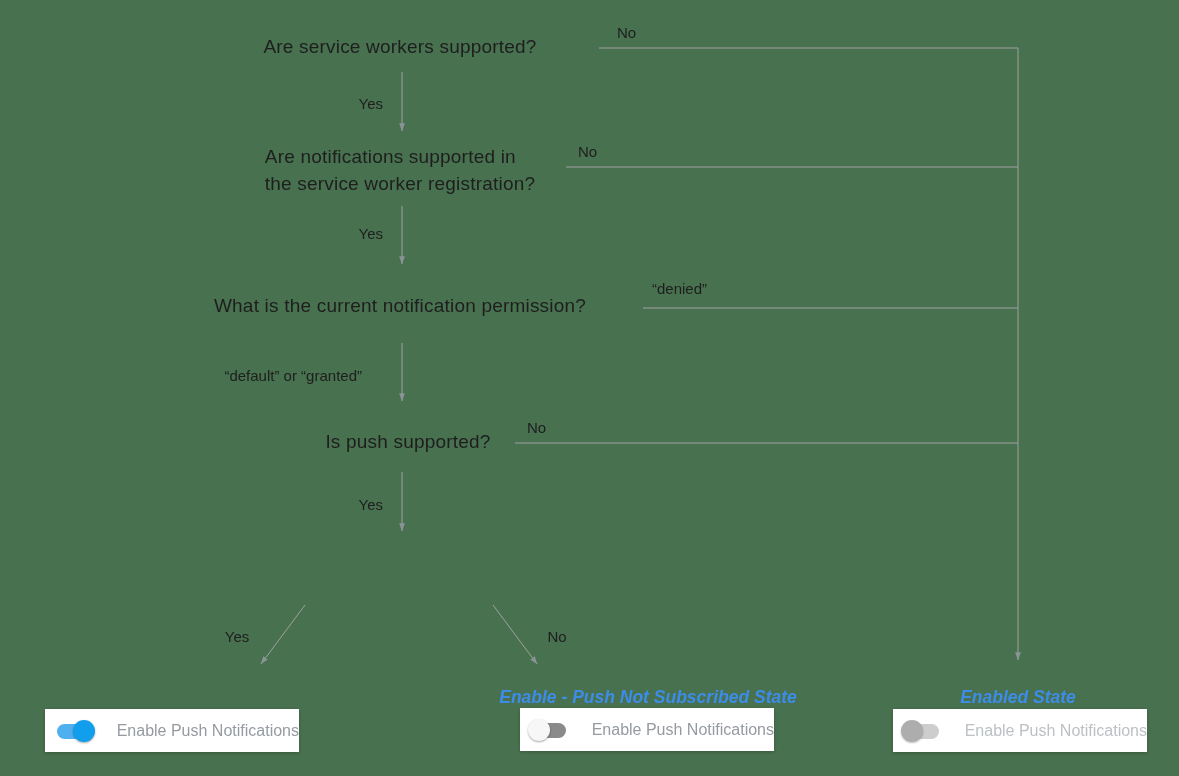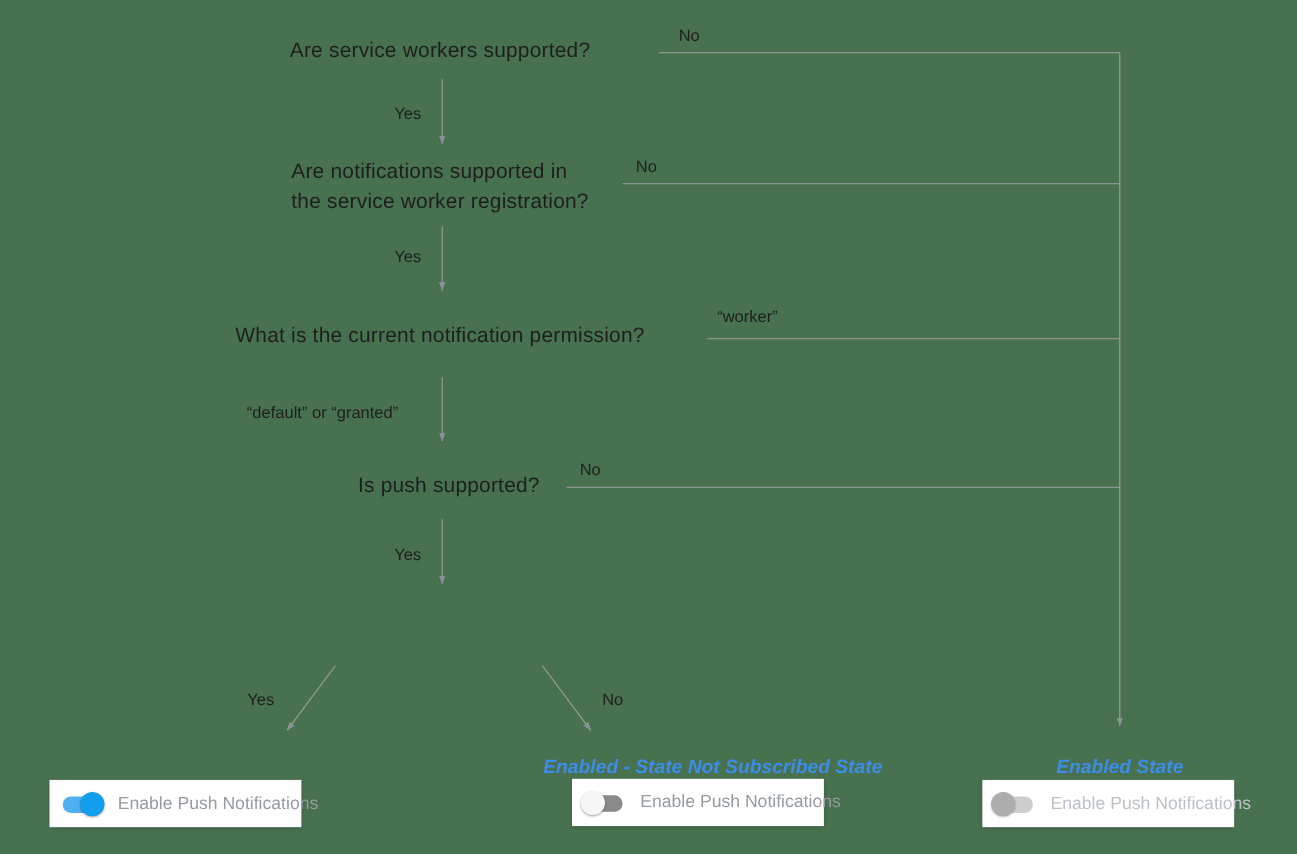--- a/index.html
+++ b/index.html
@@ -22,22 +22,22 @@
   .canvas{position:relative;width:1179px;height:776px;background:var(--bg);overflow:hidden;}
   .lines{position:absolute;left:0;top:0;pointer-events:none;}
   .lines line{stroke:var(--line);stroke-width:1;}
   .q{position:absolute;transform:translateX(-50%);color:var(--text);font-size:19px;
      line-height:27px;white-space:nowrap;letter-spacing:.2px;}
   .b{position:absolute;color:var(--text);font-size:15px;line-height:18px;white-space:nowrap;}
   .b.right-align{transform:translateX(-100%);}
   .b.center{transform:translateX(-50%);}
   .state-label{position:absolute;transform:translateX(-50%);color:var(--state);
      font-size:17.5px;font-weight:bold;font-style:italic;white-space:nowrap;}
-  .card{position:absolute;width:229px;height:43px;background:#ffffff;
-     display:flex;align-items:center;box-shadow:0 1px 3px rgba(0,0,0,.22);}
+  .card{position:absolute;width:254px;height:43px;background:#ffffff;
+     display:flex;align-items:center;box-shadow:0 1px 3px rgba(0,0,0,.22);justify-content:space-between;}
   .toggle{position:relative;width:38px;height:22px;margin-left:10px;flex:none;}
   .toggle .track{position:absolute;left:2px;right:2px;top:4px;height:15px;border-radius:8px;}
   .toggle .knob{position:absolute;top:0;width:22px;height:22px;border-radius:50%;
      box-shadow:0 1px 2px rgba(0,0,0,.35);}
   .toggle.on .track{background:var(--on-track);}
   .toggle.on .knob{right:-2px;background:var(--on-knob);}
   .toggle.off .track{background:var(--off-track);}
   .toggle.off .knob{left:-2px;background:var(--off-knob);}
   .toggle.disabled .track{background:var(--dis-track);}
   .toggle.disabled .knob{left:-2px;background:var(--dis-knob);box-shadow:0 1px 2px rgba(0,0,0,.25);}
@@ -83,30 +83,30 @@
 
   <div class="q" style="left:408px;top:428px">Is push supported?</div>
 
 
   <span class="b" style="left:617px;top:24px">No</span>
   <span class="b right-align" style="left:383px;top:95px">Yes</span>
 
   <span class="b" style="left:578px;top:143px">No</span>
   <span class="b right-align" style="left:383px;top:225px">Yes</span>
 
-  <span class="b" style="left:652px;top:280px">“worker”</span>
+  <span class="b" style="left:652px;top:280px">“denied”</span>
   <span class="b right-align" style="left:362px;top:367px">“default” or “granted”</span>
 
   <span class="b" style="left:527px;top:419px">No</span>
   <span class="b right-align" style="left:383px;top:496px">Yes</span>
 
   <span class="b center" style="left:237px;top:628px">Yes</span>
   <span class="b center" style="left:557px;top:628px">No</span>
 
-  <div class="state-label" style="left:648px;top:687px">Enabled - State Not Subscribed State</div>
+  <div class="state-label" style="left:648px;top:687px">Enable - Push Not Subscribed State</div>
   <div class="state-label" style="left:1018px;top:687px">Enabled State</div>
 
   <div class="card" style="left:45px;top:709px">
     <div class="toggle on">
       <div class="track"></div>
       <div class="knob"></div>
     </div>
     <span class="card-label">Enable Push Notifications</span>
   </div>
 

